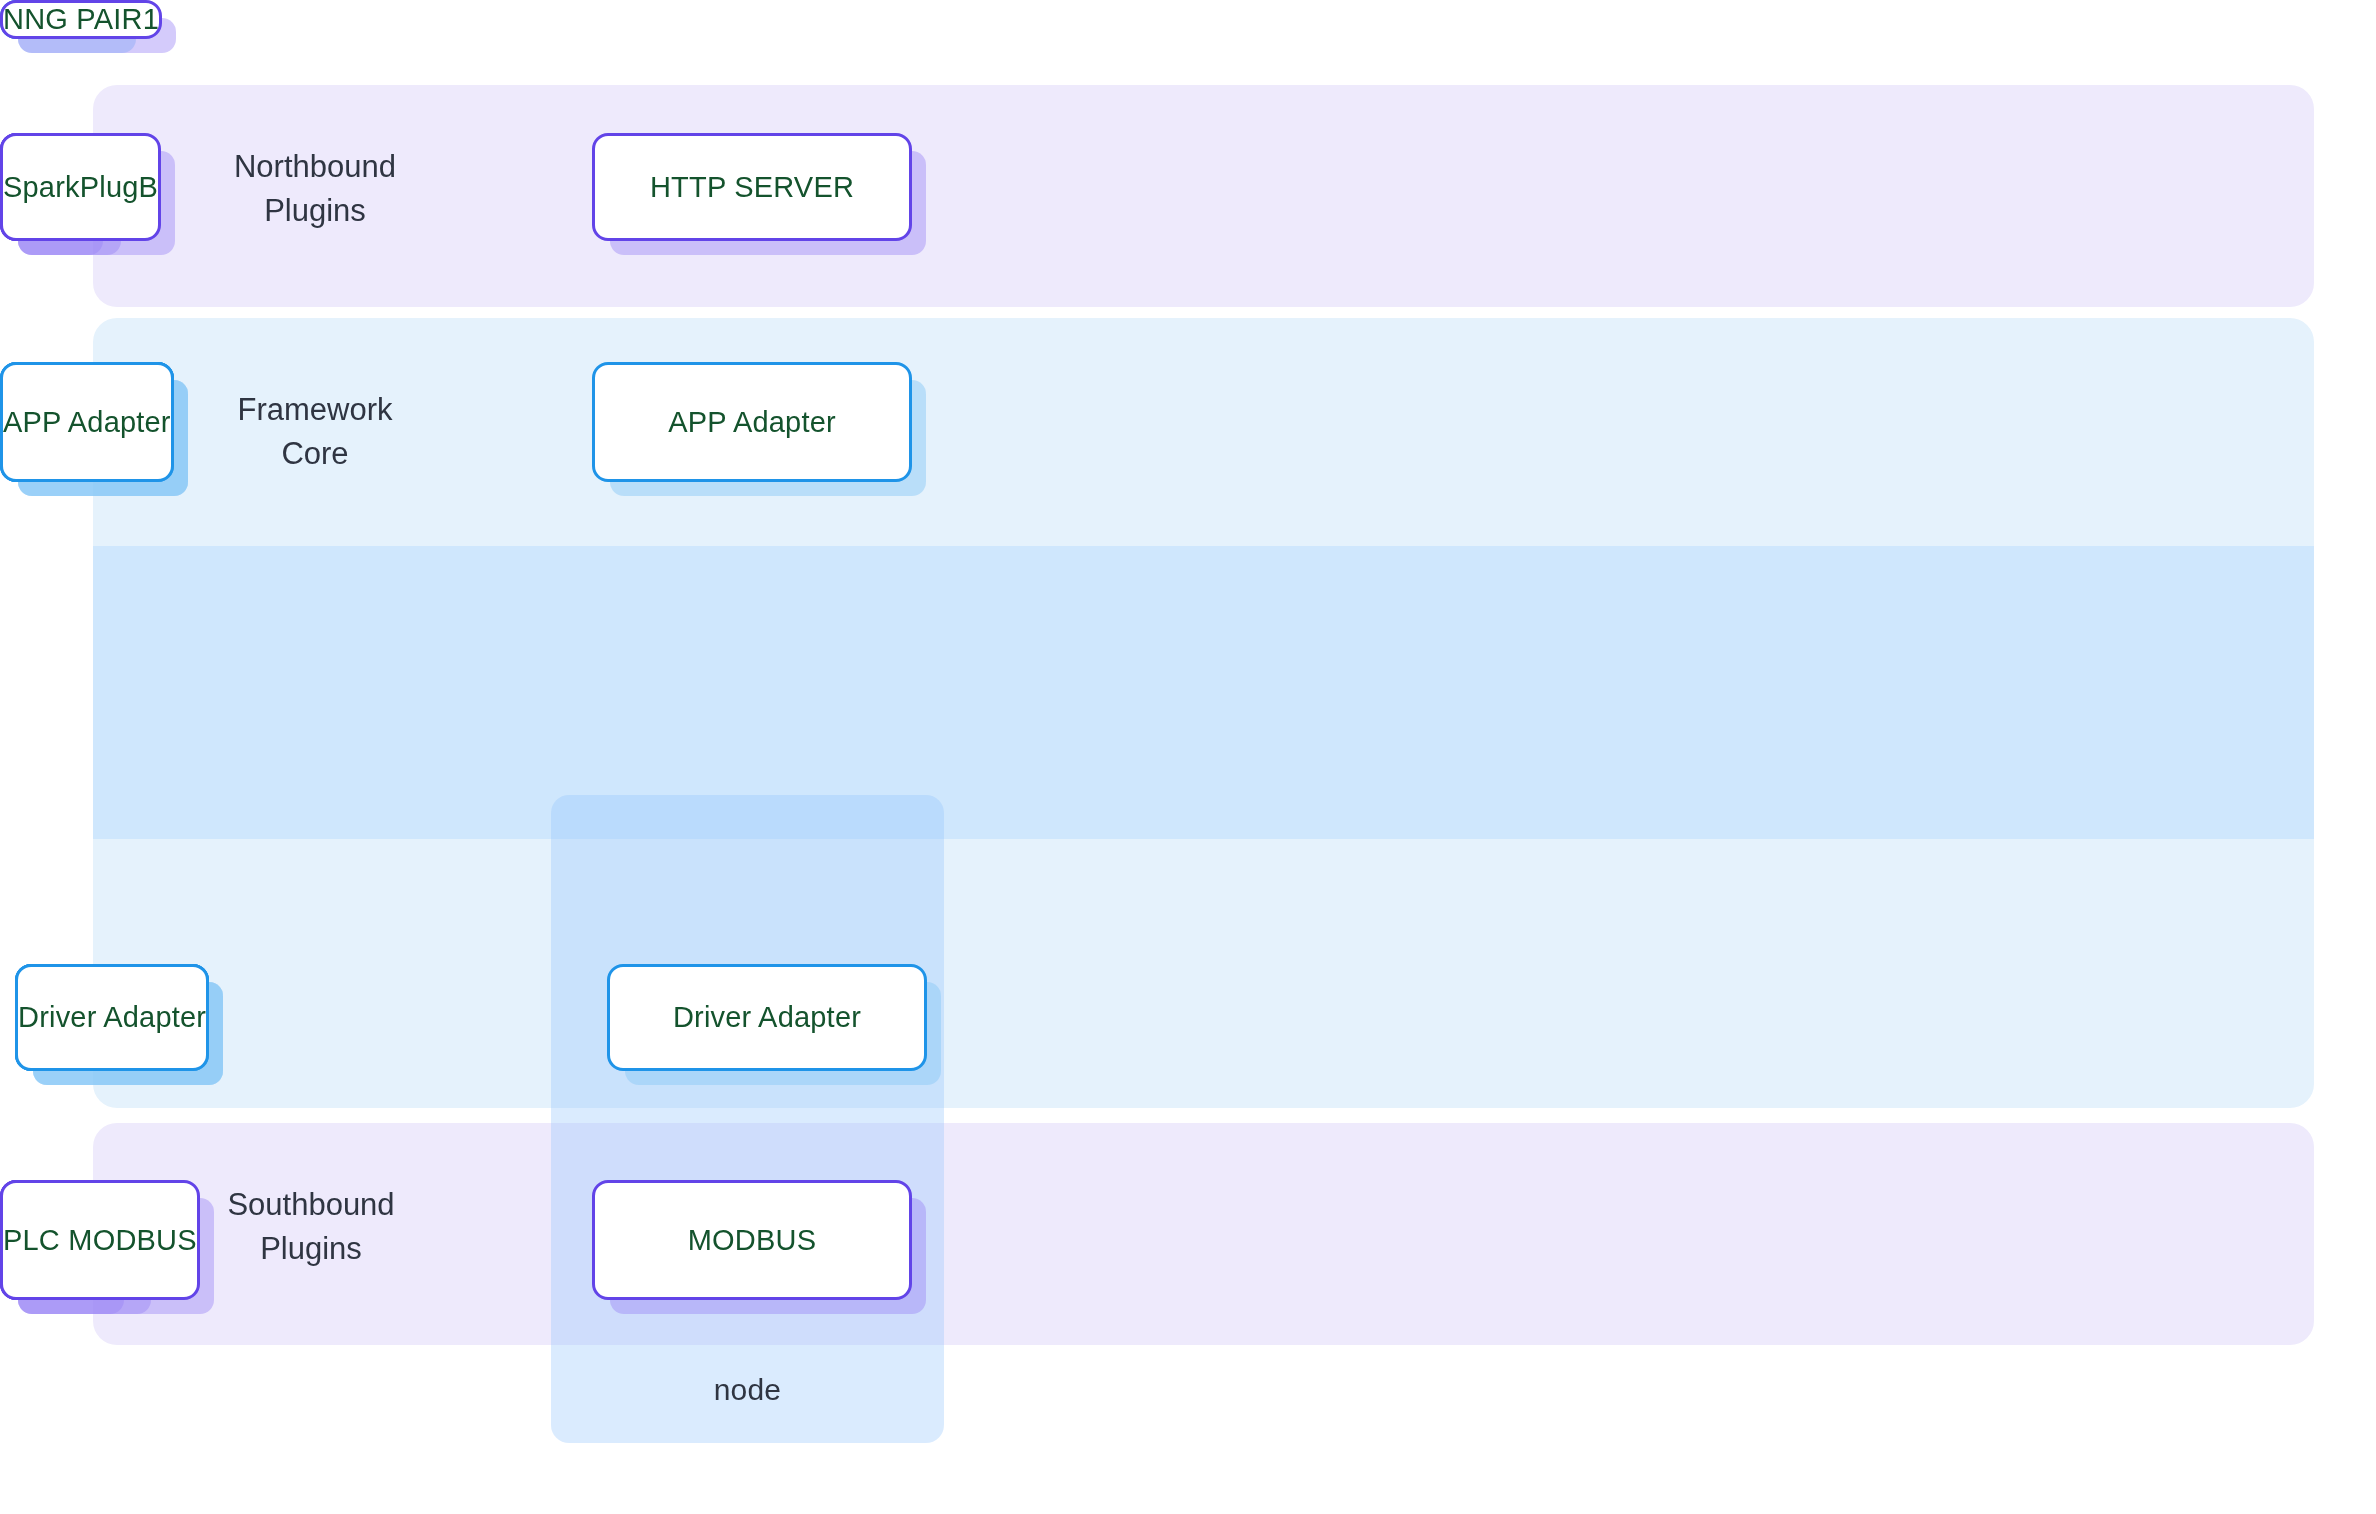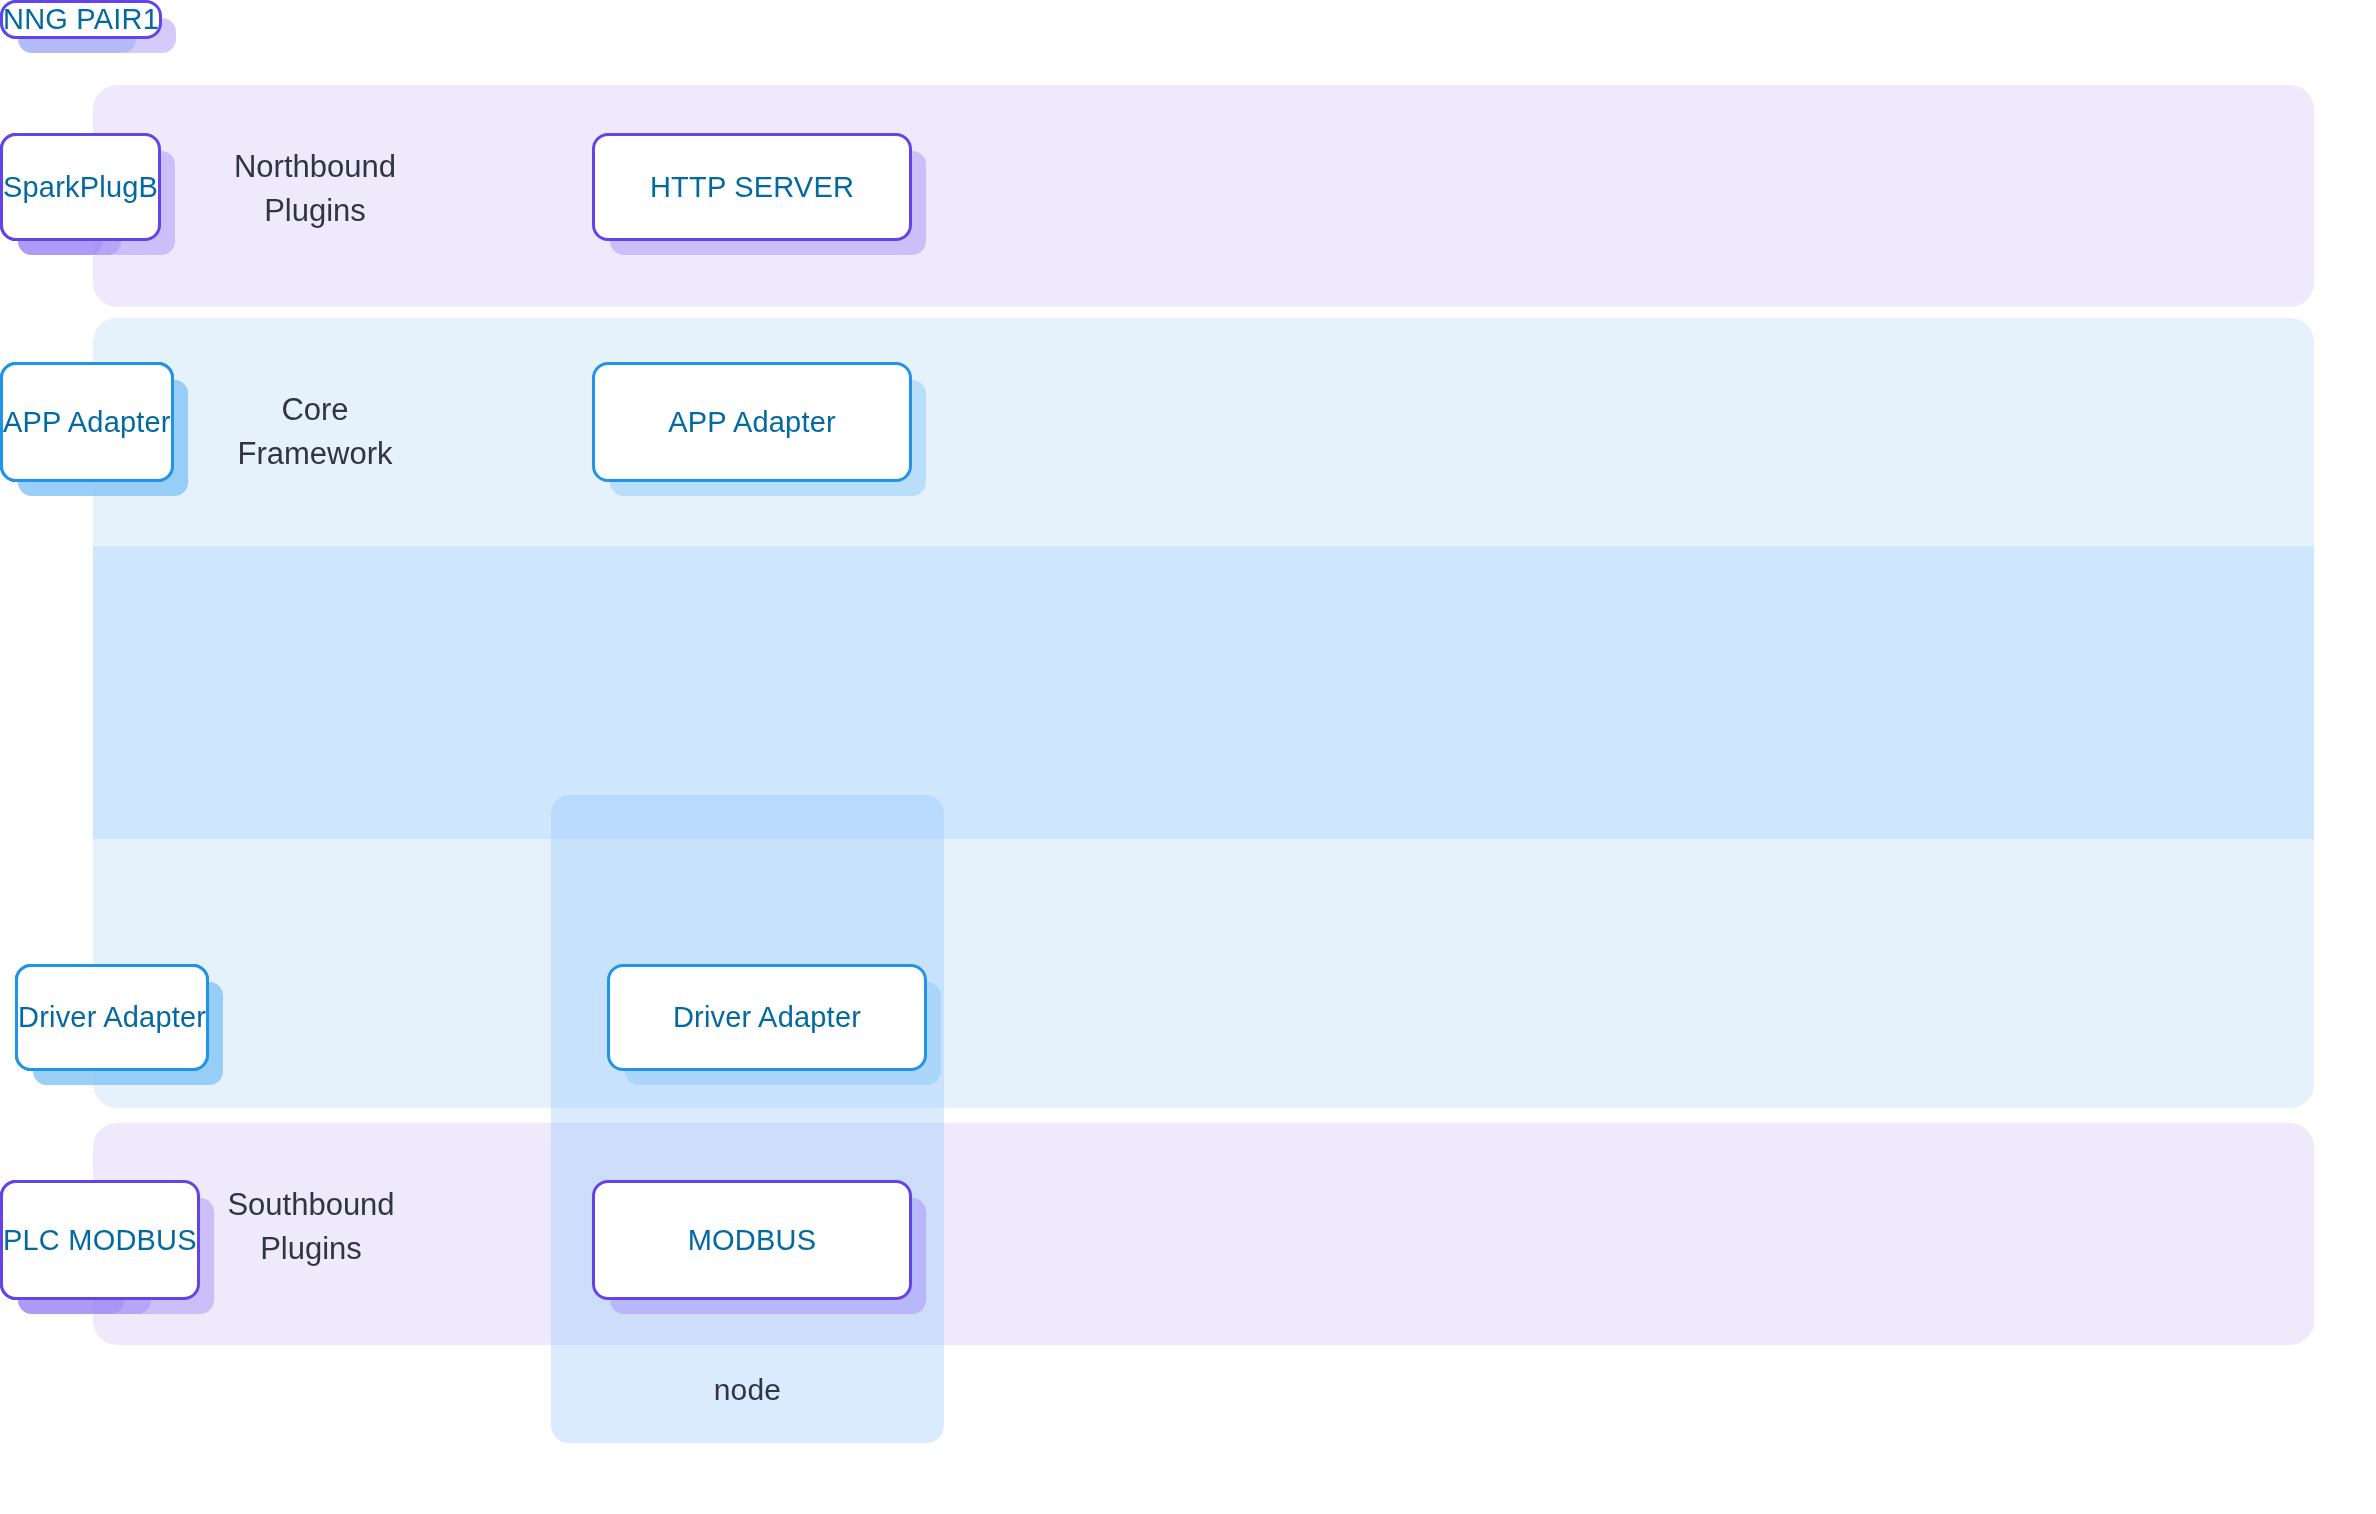--- a/index.html
+++ b/index.html
@@ -49,21 +49,21 @@
   .lbl-north { left: 105px; top: 145px; }
   .lbl-core  { left: 105px; top: 388px; }
   .lbl-south { left: 101px; top: 1183px; }
 
   
   .box {
     position: absolute;
     background: #ffffff;
     border-radius: 16px;
     display: flex; align-items: center; justify-content: center;
-    font-size: 29px; color: #0369a1; letter-spacing: .2px;
+    font-size: 29px; color: #14532d; letter-spacing: .2px;
     z-index: 4;
     white-space: nowrap;
   }
   .box.purple {
     border: 3px solid #6244e8;
     box-shadow: 16px 16px 0 -2px rgba(152,132,245,0.42);
   }
   .box.blue {
     border: 3px solid #1f94e8;
     box-shadow: 16px 16px 0 -2px rgba(137,201,246,0.48);
@@ -89,22 +89,22 @@
   <div class="band band-south"></div>
 
   <div class="node-col"></div>
   <div class="node-col-label">node</div>
 
   <div class="band-label lbl-north">
     <div>Northbound</div>
     <div>Plugins</div>
   </div>
   <div class="band-label lbl-core">
+    <div>Framework</div>
     <div>Core</div>
-    <div>Framework</div>
   </div>
   <div class="band-label lbl-south">
     <div>Southbound</div>
     <div>Plugins</div>
   </div>
 
   <div class="arrow gap-north-app" style="left:750px"></div>
   <div class="arrow gap-north-app" style="left:1195px"></div>
   <div class="arrow gap-north-app" style="left:1649px"></div>
   <div class="arrow gap-north-app" style="left:2100px"></div>

